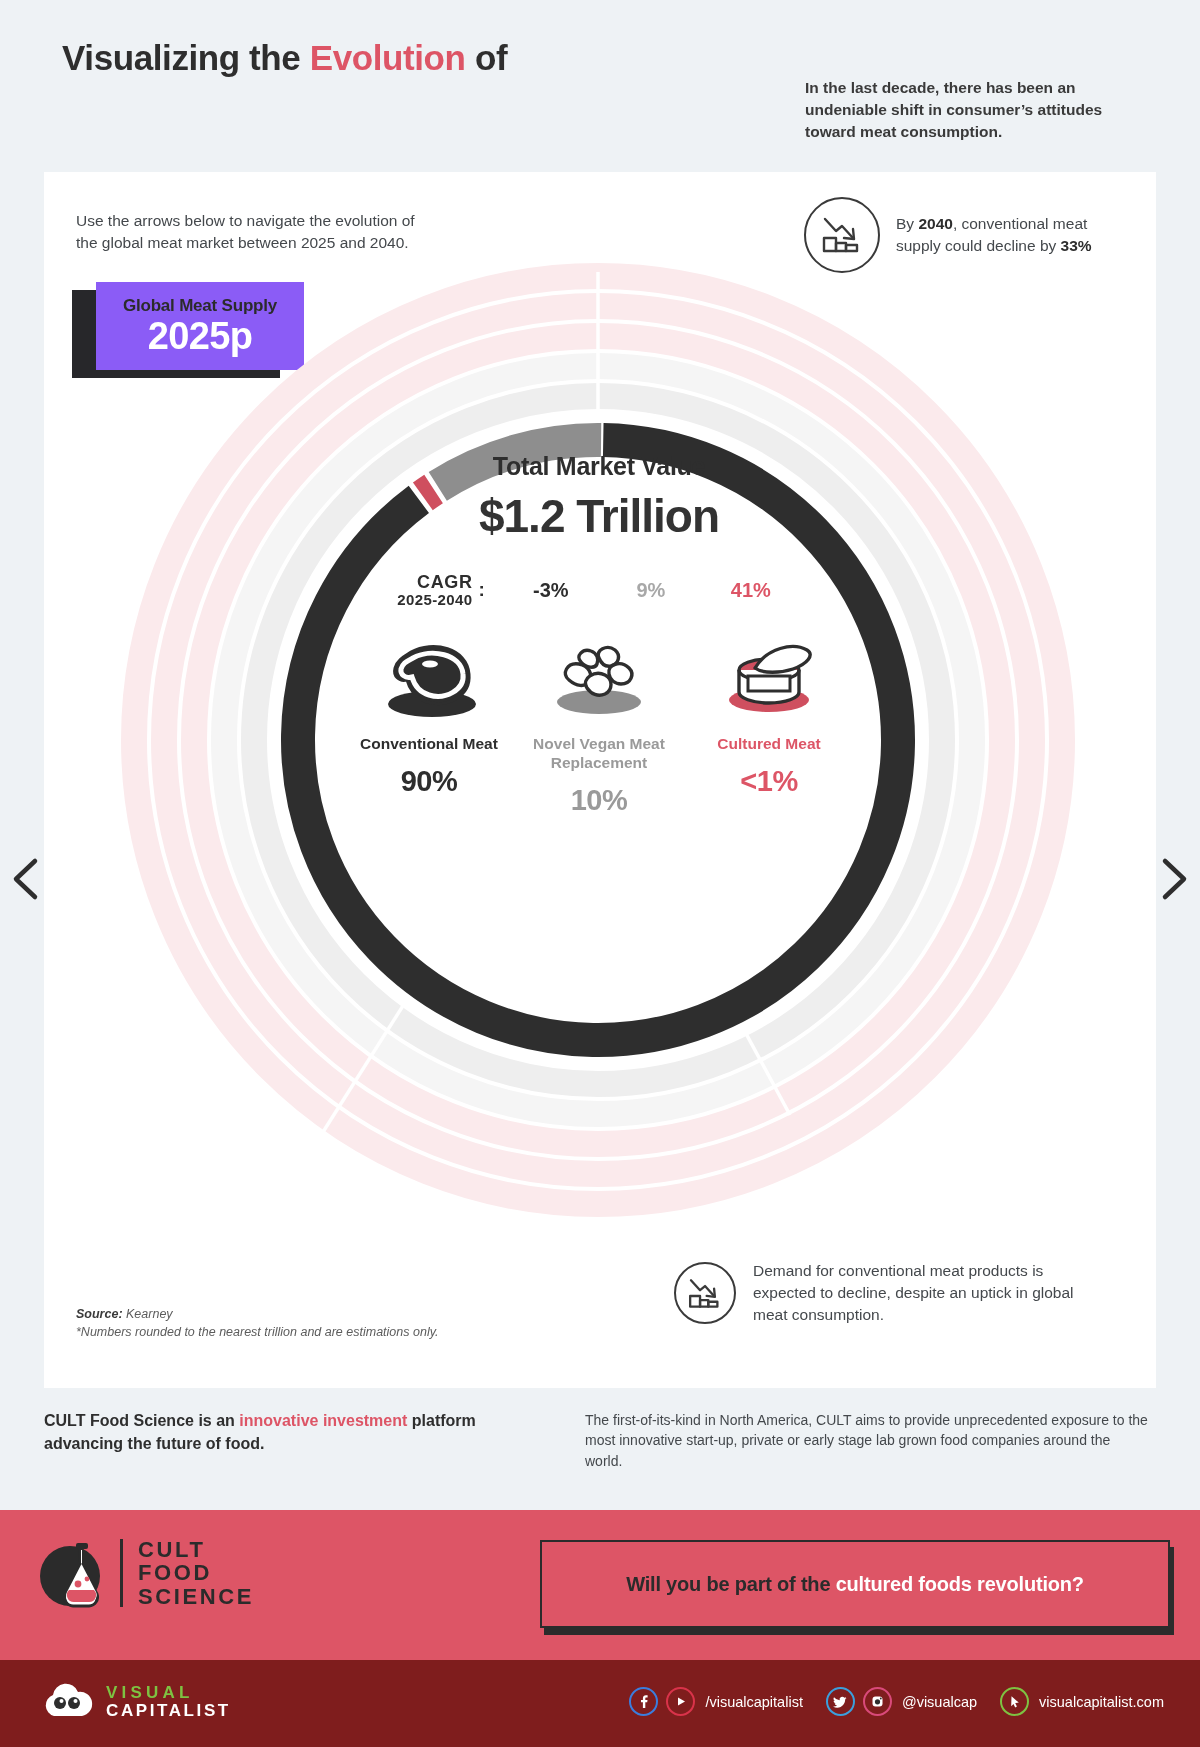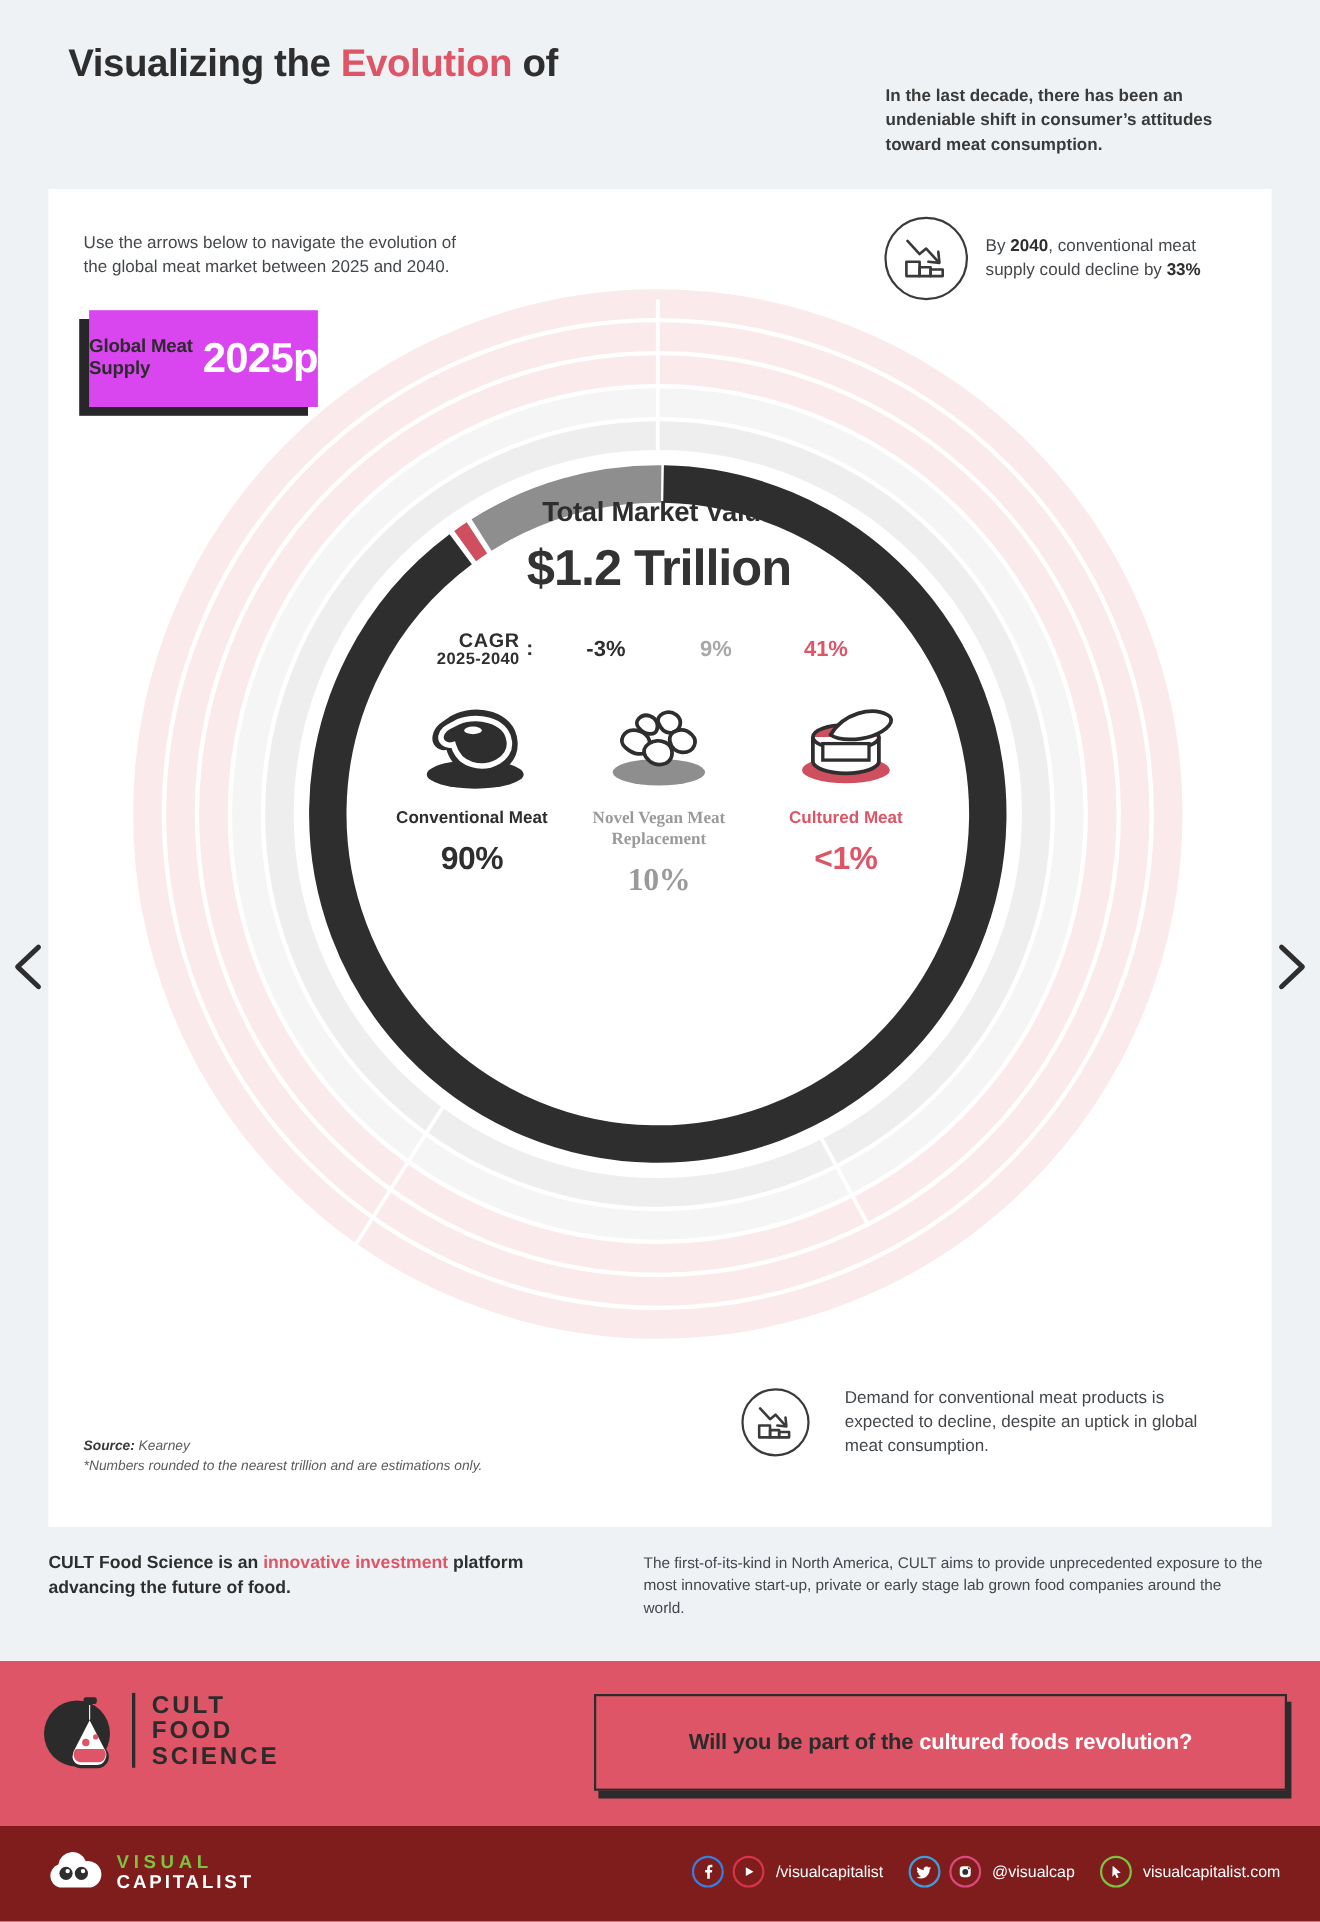--- a/index.html
+++ b/index.html
@@ -49,22 +49,22 @@
   }
   .callout-top-text { font-size: 15.5px; color: #44484c; line-height: 1.42; width: 230px; }
   .callout-top-text b { color: #2e2e2e; font-weight: 700; }
 
   
   .badge-wrap { position: absolute; left: 28px; top: 110px; }
   .badge-shadow {
     position: absolute; left: 0; top: 8px; width: 208px; height: 88px; background: #27272a;
   }
   .badge {
-    position: relative; left: 9px; top: 0; width: 208px; height: 88px;
-    background: #d946ef; display: flex; flex-direction: row;
+    position: relative; left: 24px; top: 0; width: 208px; height: 88px;
+    background: #8b5cf6; display: flex; flex-direction: column;
     align-items: center; justify-content: center; padding-bottom: 2px;
   }
   .badge-label { font-size: 17px; font-weight: 700; color: #2b2b2b; letter-spacing: -0.2px; }
   .badge-year { font-size: 38px; font-weight: 700; color: #ffffff; letter-spacing: -0.6px; line-height: 1.0; margin-top: 1px; }
 
   
   .donut-stage { position: absolute; left: 74px; top: 88px; width: 960px; height: 960px; }
   .donut-stage svg { display: block; }
 
   
@@ -87,31 +87,31 @@
   .cagr-val.dark { color: #2e2e2e; }
   .cagr-val.gray { color: #a8a8a8; }
   .cagr-val.red  { color: #dd5566; }
 
   .cats { display: flex; justify-content: center; margin-top: 24px; }
   .cat { width: 170px; text-align: center; }
   .cat-icon { height: 92px; display: flex; align-items: flex-end; justify-content: center; }
   .cat-name { font-size: 15.5px; font-weight: 700; line-height: 1.25; margin-top: 10px; }
   .cat-pct { font-size: 29px; font-weight: 700; margin-top: 12px; letter-spacing: -0.5px; }
   .cat.dark .cat-name, .cat.dark .cat-pct { color: #2e2e2e; }
-  .cat.gray .cat-name, .cat.gray .cat-pct { color: #9a9a9a; font-family: Liberation Serif, serif; }
+  .cat.gray .cat-name, .cat.gray .cat-pct { color: #9a9a9a; }
   .cat.red  .cat-name, .cat.red  .cat-pct { color: #dd5566; }
 
   
   .source {
     position: absolute; left: 32px; top: 1133px; width: 460px;
     font-size: 12.5px; font-style: italic; color: #5c5c5c; line-height: 1.45;
   }
   .source b { font-style: italic; font-weight: 700; color: #3a3a3a; }
 
-  .callout-bottom { position: absolute; left: 630px; top: 1088px; display: flex; align-items: center; gap: 32px; }
+  .callout-bottom { position: absolute; left: 630px; top: 1088px; display: flex; align-items: center; gap: 17px; }
   .callout-bottom .circ-icon { width: 62px; height: 62px; border-width: 2.2px; }
   .callout-bottom-text { font-size: 15.5px; color: #44484c; line-height: 1.42; width: 350px; }
 
   
   .arrow { position: absolute; top: 855px; width: 40px; height: 48px; color: #2e2e2e; }
   .arrow-left { left: 8px; }
   .arrow-right { left: 1152px; }
 
   
   .blurb-left {

